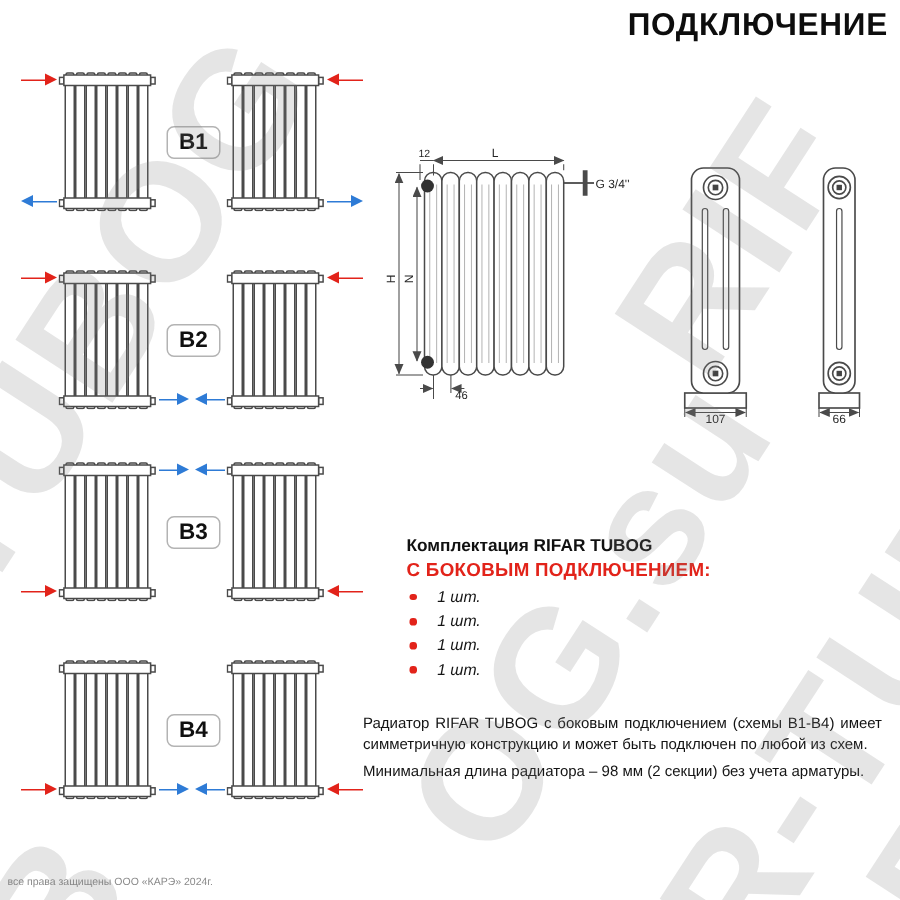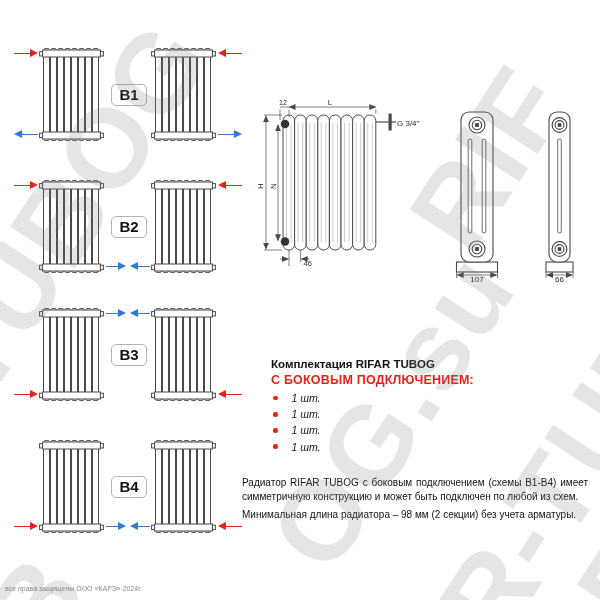--- a/index.html
+++ b/index.html
@@ -104,20 +104,21 @@
   </svg>
 
   <div class="wm wm1">TUBOG</div>
   <div class="wm wm2">OG.su</div>
   <div class="wm wm3">RIF</div>
   <div class="wm wm4">R-TUB</div>
   <div class="wm wm5">RIFAR-</div>
   <div class="wm wm6">TUB</div>
 
   <div class="title">
+    <div>ПОДКЛЮЧЕНИЕ</div>
   </div>
 
   <div id="schemes">
       <div class="srow" style="top: 48px;">
         <svg class="rad left" viewBox="0 0 65 93">
           <use href="#radsym"></use>
         </svg>
         <div class="arrow red right" style="top: 1px; left: 2px; width: 24px;">
           <i class="ln"></i>
         </div>

